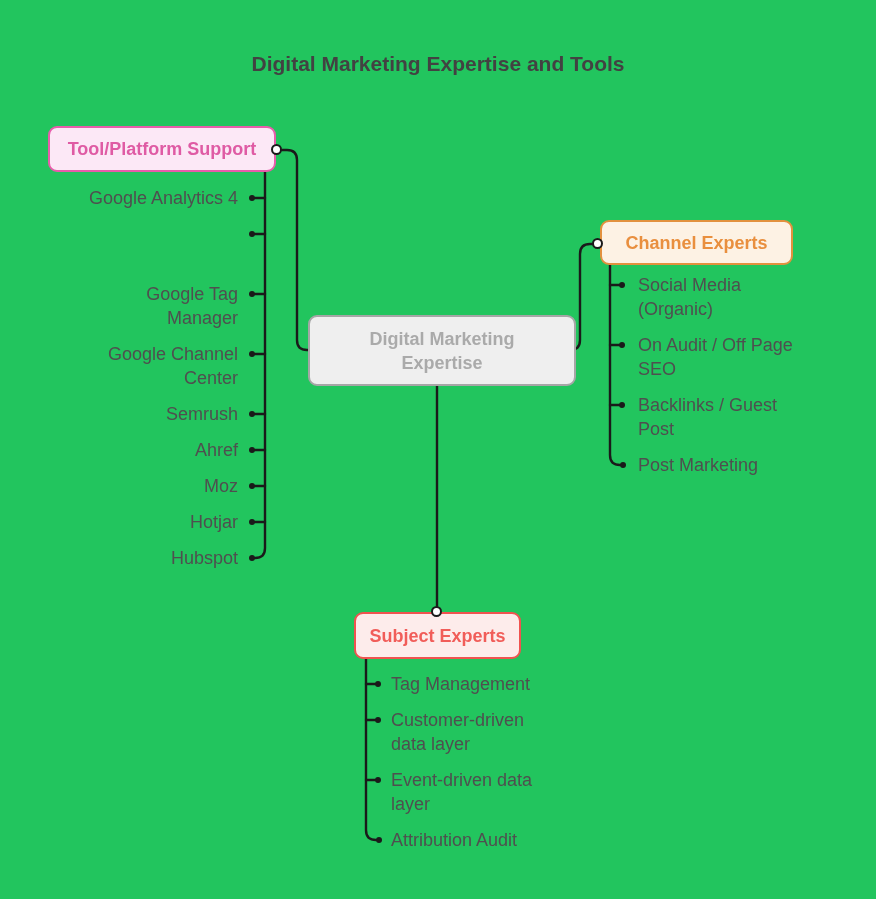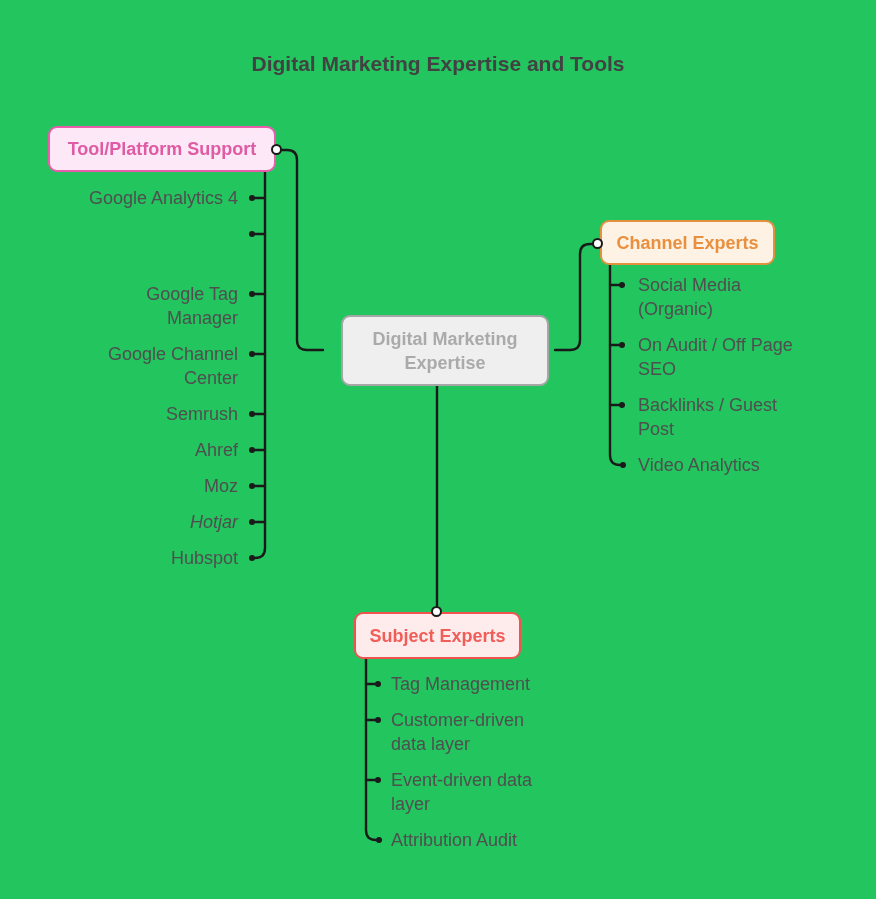--- a/index.html
+++ b/index.html
@@ -12,25 +12,25 @@
     font-size:21px;font-weight:bold;color:var(--title_text);line-height:28px;
   }
   svg.connectors{position:absolute;left:0;top:0;z-index:1;}
   svg.connectors path{stroke:var(--line);stroke-width:2.4;fill:none;stroke-linecap:round;stroke-linejoin:round;}
   svg.connectors circle{fill:var(--line);stroke:none;}
   .node{
     position:absolute;z-index:2;box-sizing:border-box;border:2px solid;border-radius:9px;
     display:flex;align-items:center;justify-content:center;text-align:center;
     font-size:18px;line-height:24px;white-space:pre-line;cursor:pointer;font-weight:bold;
   }
-  #node-root{left:341px;top:315px;width:208px;height:71px;
+  #node-root{left:308px;top:315px;width:268px;height:71px;
     background:var(--root-bg);border-color:var(--root-border);color:var(--root-text);}
   #node-tool{left:48px;top:126px;width:228px;height:46px;
     background:var(--pink-bg);border-color:var(--pink-border);color:var(--pink-text);}
-  #node-channel{left:600px;top:220px;width:175px;height:45px;
+  #node-channel{left:600px;top:220px;width:193px;height:45px;
     background:var(--orange-bg);border-color:var(--orange-border);color:var(--orange-text);}
   #node-subject{left:354px;top:612px;width:167px;height:47px;
     background:var(--red-bg);border-color:var(--red-border);color:var(--red-text);}
   .handle{
     position:absolute;z-index:3;width:7px;height:7px;border:2px solid var(--line);
     border-radius:50%;background:#ffffff;cursor:pointer;
   }
   .leaf{
     position:absolute;z-index:2;font-size:18px;line-height:24px;
     color:var(--leaf_text);white-space:pre-line;
@@ -99,30 +99,30 @@
   <div class="handle" style="left:431px;top:606px;"></div>
 
   <div class="leaf right" style="right:638px;top:186px;">Google Analytics 4</div>
   <div class="leaf right" style="right:638px;top:282px;">Google Tag
 Manager</div>
   <div class="leaf right" style="right:638px;top:342px;">Google Channel
 Center</div>
   <div class="leaf right" style="right:638px;top:402px;">Semrush</div>
   <div class="leaf right" style="right:638px;top:438px;">Ahref</div>
   <div class="leaf right" style="right:638px;top:474px;">Moz</div>
-  <div class="leaf right" style="right:638px;top:510px;font-style:italic;">Hotjar</div>
+  <div class="leaf right" style="right:638px;top:510px;">Hotjar</div>
   <div class="leaf right" style="right:638px;top:546px;">Hubspot</div>
 
   <div class="leaf" style="left:638px;top:273px;">Social Media
 (Organic)</div>
   <div class="leaf" style="left:638px;top:333px;">On Audit / Off Page
 SEO</div>
   <div class="leaf" style="left:638px;top:393px;">Backlinks / Guest
 Post</div>
-  <div class="leaf" style="left:638px;top:453px;">Video Analytics</div>
+  <div class="leaf" style="left:638px;top:453px;">Post Marketing</div>
 
   <div class="leaf" style="left:391px;top:672px;">Tag Management</div>
   <div class="leaf" style="left:391px;top:768px;">Event-driven data
 layer</div>
   <div class="leaf" style="left:391px;top:708px;">Customer-driven
 data layer</div>
   <div class="leaf" style="left:391px;top:828px;">Attribution Audit</div>
 
 </div>
 

